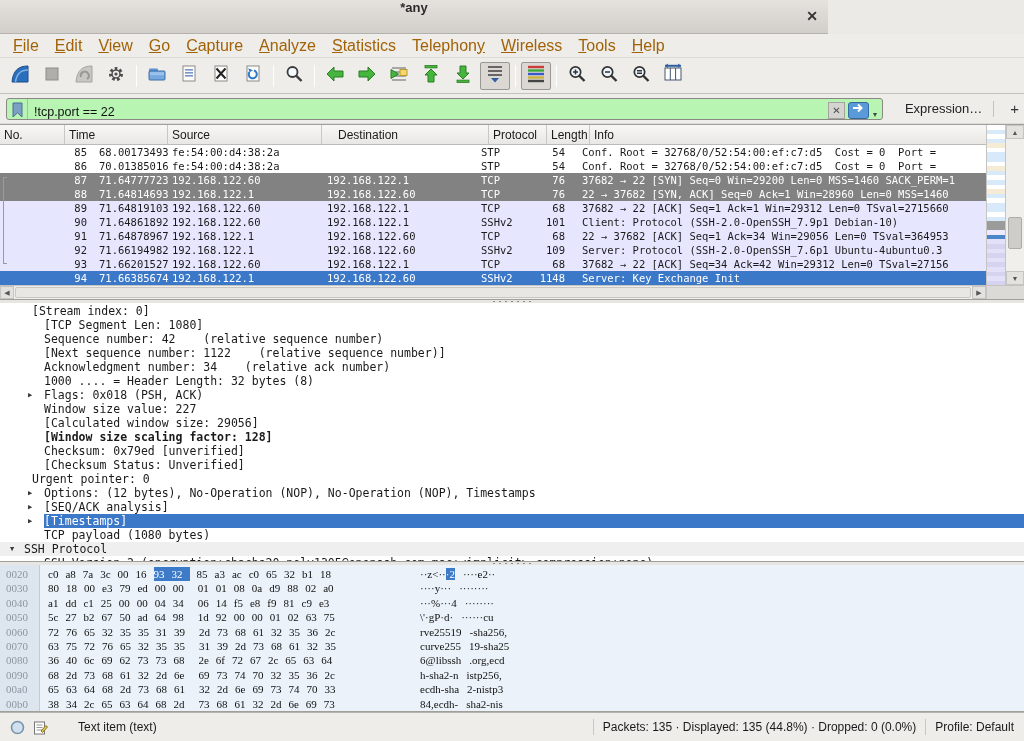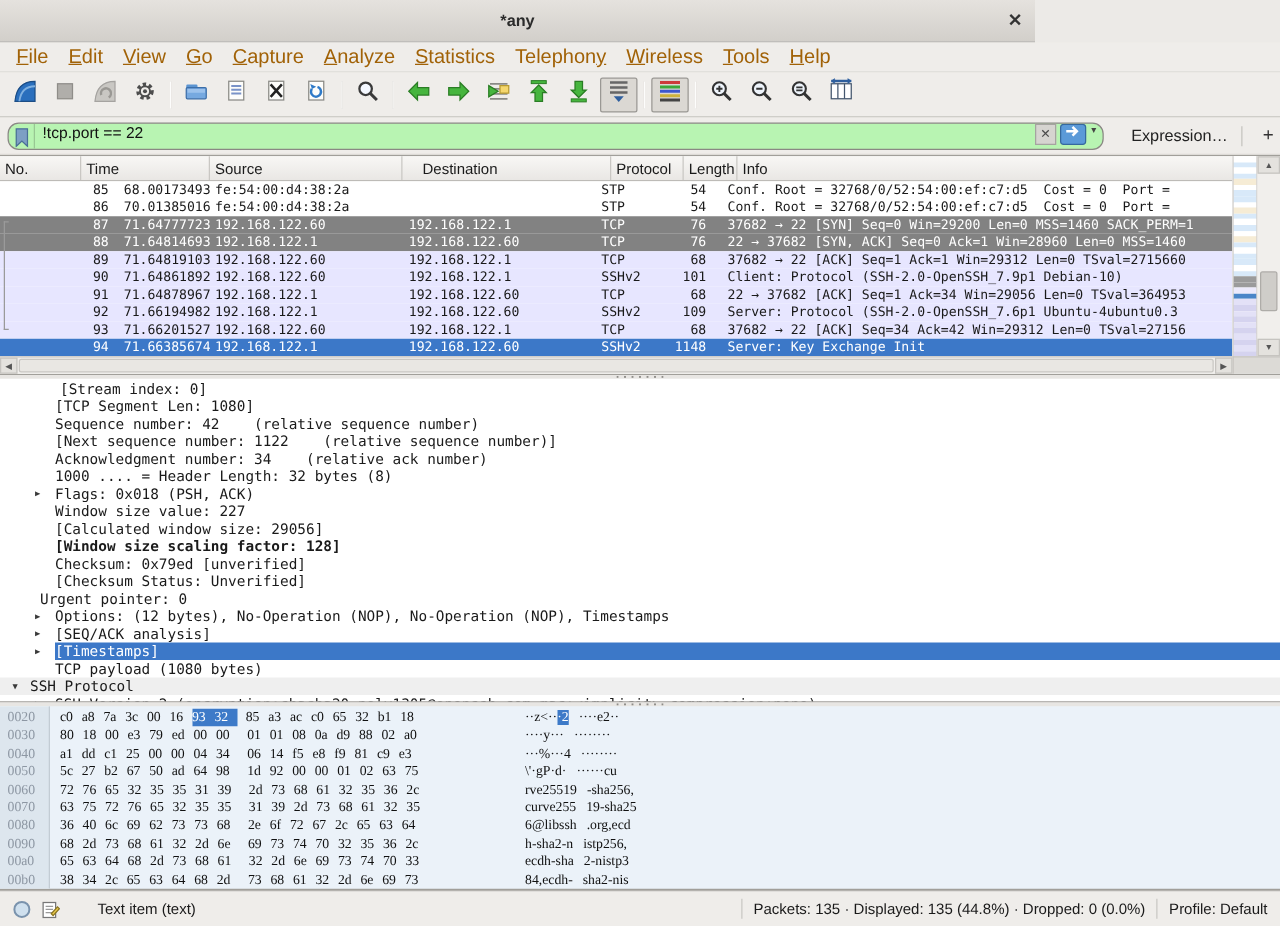--- a/index.html
+++ b/index.html
@@ -2,42 +2,42 @@
 <html><head>
 <meta charset="utf-8">
 <style>
   *{box-sizing:border-box;margin:0;padding:0}
   html,body{width:1024px;height:741px;overflow:hidden}
   body{font-family:"Liberation Sans",sans-serif;background:#eceae7;position:relative;color:#1a1a1a}
 
   
   .titlebar{position:absolute;left:0;top:0;width:828px;height:34px;
     background:linear-gradient(#e5e2de,#d2cfca);border-bottom:1px solid #b4b2ae;
-    display:flex;align-items:center;justify-content:center}
+    display:flex;align-items:flex-start;justify-content:center}
   .wtitle{font-size:13px;font-weight:bold;color:#2b2b2b}
   .closeX{position:absolute;right:10px;top:8px;font-size:14px;font-weight:bold;color:#333;cursor:default}
 
   
   .menubar{position:absolute;left:0;top:34px;width:1024px;height:24px;background:#efedea;
     display:flex;align-items:center;padding-left:5px;border-bottom:1px solid #dddbd7}
   .mitem{font-size:16px;padding:3px 8px;color:#a16207}
   .mitem u{text-decoration:underline}
 
   
   .toolbar{position:absolute;left:0;top:58px;width:1024px;height:36px;background:#efedea;
     display:flex;align-items:center;padding-left:4px;border-bottom:1px solid #c5c3bf}
   .tbtn{width:30px;height:28px;display:flex;align-items:center;justify-content:center;margin:0 1px;border:1px solid transparent}
   .tbtn.pressed{background:#dbd8d3;border:1px solid #9a9894;border-radius:2px}
   .tsep{width:1px;height:22px;background:#c2c0bc;border-right:1px solid #fdfdfc;margin:0 4px}
 
   
   .filterbar{position:absolute;left:0;top:94px;width:1024px;height:30px;background:#efedea;
     display:flex;align-items:center;padding-left:6px;border-bottom:1px solid #dddbd7}
-  .ffield{width:878px;height:22px;border:1px solid #8a8884;border-radius:9px;background:#b8f4b2;
-    display:flex;align-items:flex-start;overflow:hidden}
+  .ffield{width:878px;height:22px;border:1px solid #8a8884;border-radius:3px;background:#b8f4b2;
+    display:flex;align-items:flex-end;overflow:hidden}
   .fbookmark{padding:2px 4px 0 5px;border-right:1px solid #98c793;display:flex;align-items:center;height:100%}
   .ftext{flex:1;font-size:12.5px;color:#111;padding-left:6px;white-space:pre}
   .fclear{width:17px;height:17px;background:#d6d4d0;border:1px solid #a5a3a0;color:#4a4a4a;font-size:10px;
     display:flex;align-items:center;justify-content:center;margin-right:3px}
   .fapply{width:21px;height:17px;background:#5b9ad8;border:1px solid #36699e;border-radius:3px;
     display:flex;align-items:center;justify-content:center;margin-right:2px}
   .fcaret{font-size:8px;color:#444;padding:0 5px 0 2px}
   .fexpr{margin-left:22px;font-size:13px;color:#222}
   .fsep{width:1px;height:16px;background:#c5c3bf;margin:0 11px}
   .fplus{font-size:15px;color:#333;padding:0 5px}
@@ -383,21 +383,21 @@
     <span class="hbtn">▶</span>
   </div>
   <div class="corner"></div>
 </div>
 
 <div class="splitter split1">
     <span class="dots"></span>
   </div>
 
 <div class="detailpane" id="detailpane">
-    <div class="dline"><span class="dtri" style="left: 28px;"></span><span class="dtext" style="margin-left: 48px;">[Stream index: 0]</span></div>
+    <div class="dline"><span class="dtri" style="left: 28px;"></span><span class="dtext" style="margin-left: 32px;">[Stream index: 0]</span></div>
     <div class="dline"><span class="dtri" style="left: 28px;"></span><span class="dtext" style="margin-left: 44px;">[TCP Segment Len: 1080]</span></div>
     <div class="dline"><span class="dtri" style="left: 28px;"></span><span class="dtext" style="margin-left: 44px;">Sequence number: 42    (relative sequence number)</span></div>
     <div class="dline"><span class="dtri" style="left: 28px;"></span><span class="dtext" style="margin-left: 44px;">[Next sequence number: 1122    (relative sequence number)]</span></div>
     <div class="dline"><span class="dtri" style="left: 28px;"></span><span class="dtext" style="margin-left: 44px;">Acknowledgment number: 34    (relative ack number)</span></div>
     <div class="dline"><span class="dtri" style="left: 28px;"></span><span class="dtext" style="margin-left: 44px;">1000 .... = Header Length: 32 bytes (8)</span></div>
     <div class="dline"><span class="dtri" style="left: 28px;">▶</span><span class="dtext" style="margin-left: 44px;">Flags: 0x018 (PSH, ACK)</span></div>
     <div class="dline"><span class="dtri" style="left: 28px;"></span><span class="dtext" style="margin-left: 44px;">Window size value: 227</span></div>
     <div class="dline"><span class="dtri" style="left: 28px;"></span><span class="dtext" style="margin-left: 44px;">[Calculated window size: 29056]</span></div>
     <div class="dline"><span class="dtri" style="left: 28px;"></span><span class="dtext" style="margin-left: 44px; font-weight: bold;">[Window size scaling factor: 128]</span></div>
     <div class="dline"><span class="dtri" style="left: 28px;"></span><span class="dtext" style="margin-left: 44px;">Checksum: 0x79ed [unverified]</span></div>

